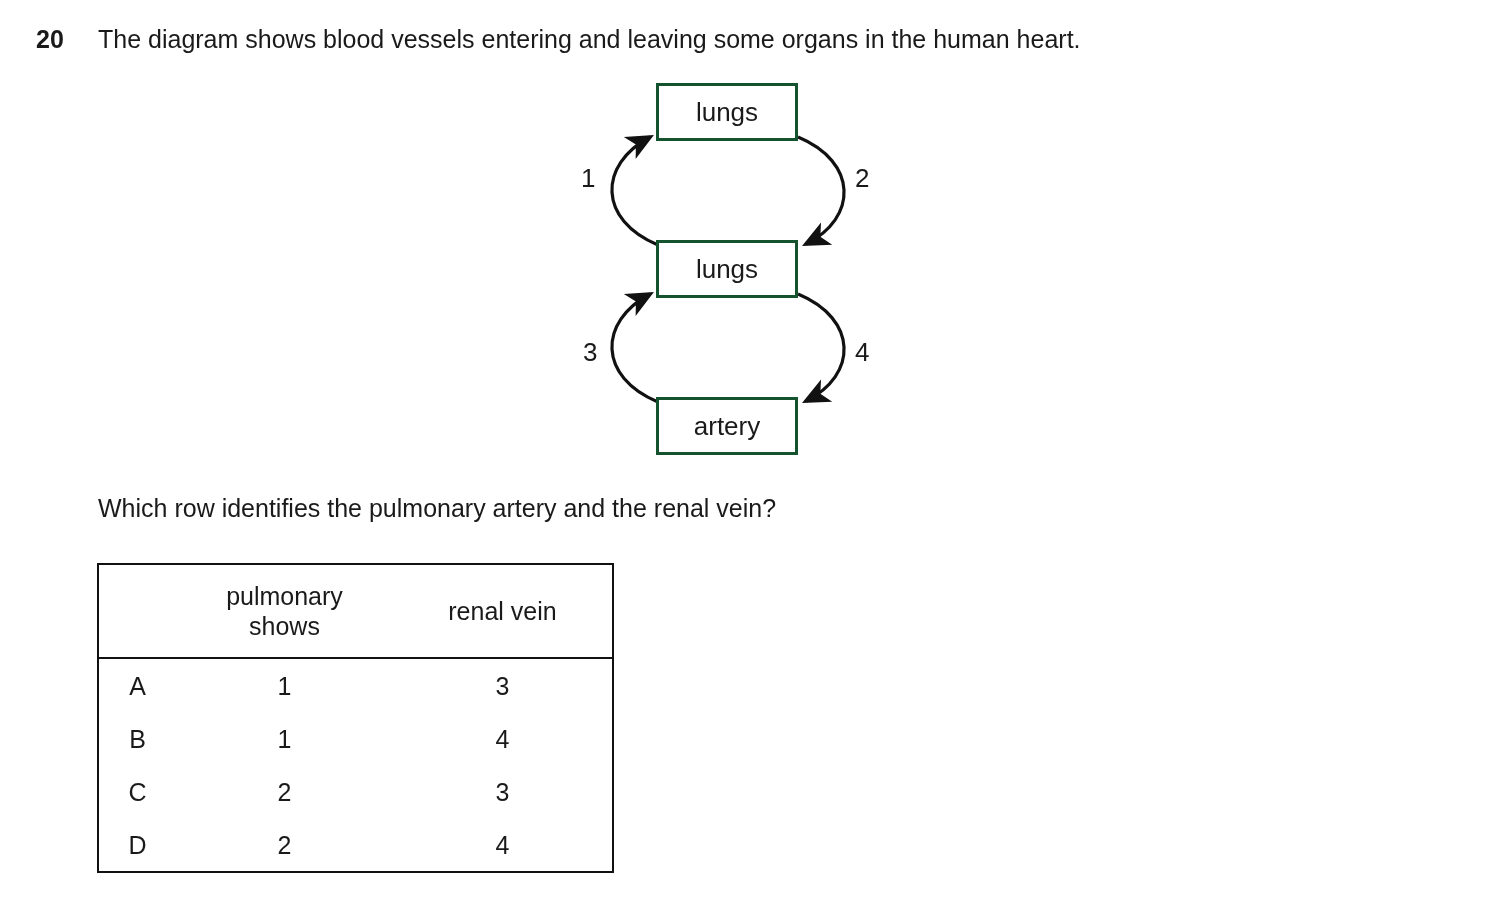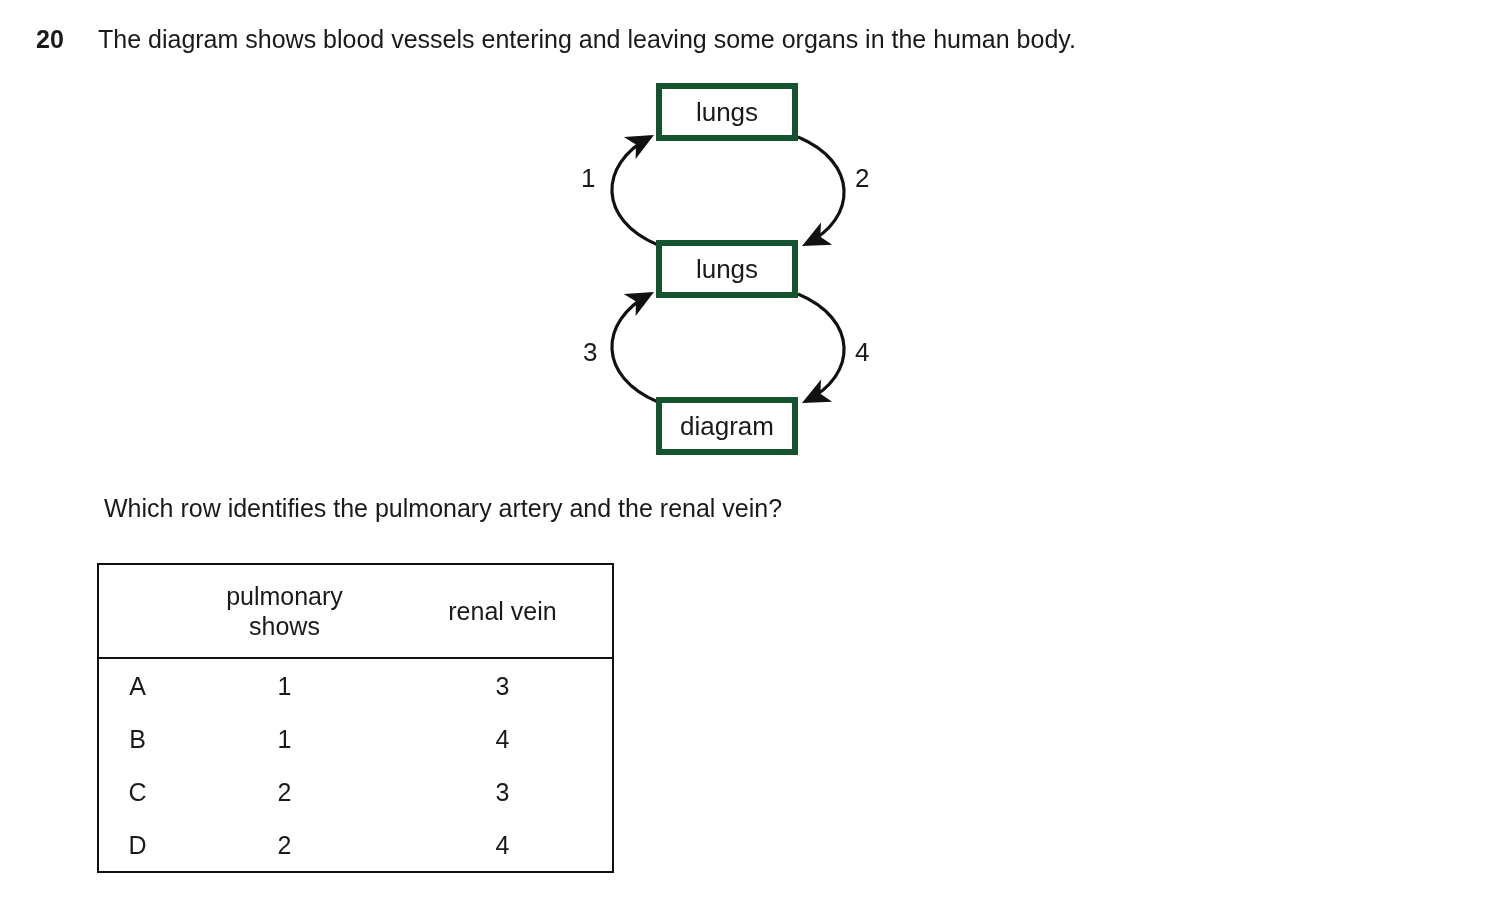--- a/index.html
+++ b/index.html
@@ -43,21 +43,21 @@
     left: 540px;
     top: 60px;
     width: 400px;
     height: 420px;
   }
   #diagram svg { display: block; }
 
   .organ-box {
     position: absolute;
     box-sizing: border-box;
-    border: 6px solid #14532d;
+    border: 3px solid #14532d;
     background: #ffffff;
     display: flex;
     align-items: center;
     justify-content: center;
     font-size: 26px;
     line-height: 1;
     color: #1a1a1a;
   }
   #organ-lungs  { left: 116px; top:  23px; width: 142px; height: 58px; }
   #organ-heart  { left: 116px; top: 180px; width: 142px; height: 58px; }
@@ -74,21 +74,20 @@
   #vessel-label-3 { left:  43px; top: 279px; }
   #vessel-label-4 { left: 315px; top: 279px; }
 
   
   #lead-in {
     position: absolute;
     left: 98px;
     top: 493px;
     font-size: 25px;
     line-height: 30px;
-    margin-left: 6px;
   }
 
   
   #answer-table {
     position: absolute;
     left: 97px;
     top: 563px;
     border-collapse: collapse;
     table-layout: fixed;
   }
@@ -118,21 +117,21 @@
   thead th.head-pa { line-height: 31px; }
 
   tbody td { height: 53px; }
   tbody td.row-letter { font-weight: bold; }
 </style>
 </head>
 <body>
 
 <div id="question-stem">
   <span id="question-number">20</span>
-  <span id="question-text">The diagram shows blood vessels entering and leaving some organs in the human body.</span>
+  <span id="question-text">The diagram shows blood vessels entering and leaving some organs in the human heart.</span>
 </div>
 
 <div id="diagram">
 
   <svg width="400" height="420" viewBox="0 0 400 420">
     <defs>
       <marker id="arrowhead" markerWidth="9" markerHeight="9" refX="7.2" refY="4.5" orient="auto" markerUnits="strokeWidth">
         <path d="M0,0.6 L8.6,4.5 L0,8.4 L2.2,4.5 Z" fill="#111111"></path>
       </marker>
     </defs>
@@ -148,21 +147,21 @@
 
   <div class="organ-box" id="organ-lungs">
     <span>lungs</span>
   </div>
 
   <div class="organ-box" id="organ-heart">
     <span>lungs</span>
   </div>
 
   <div class="organ-box" id="organ-kidney">
-    <span>diagram</span>
+    <span>artery</span>
   </div>
 
   <span class="vessel-label" id="vessel-label-1">1</span>
   <span class="vessel-label" id="vessel-label-2">2</span>
   <span class="vessel-label" id="vessel-label-3">3</span>
   <span class="vessel-label" id="vessel-label-4">4</span>
 </div>
 
 <div id="lead-in">Which row identifies the pulmonary artery and the renal vein?</div>
 

